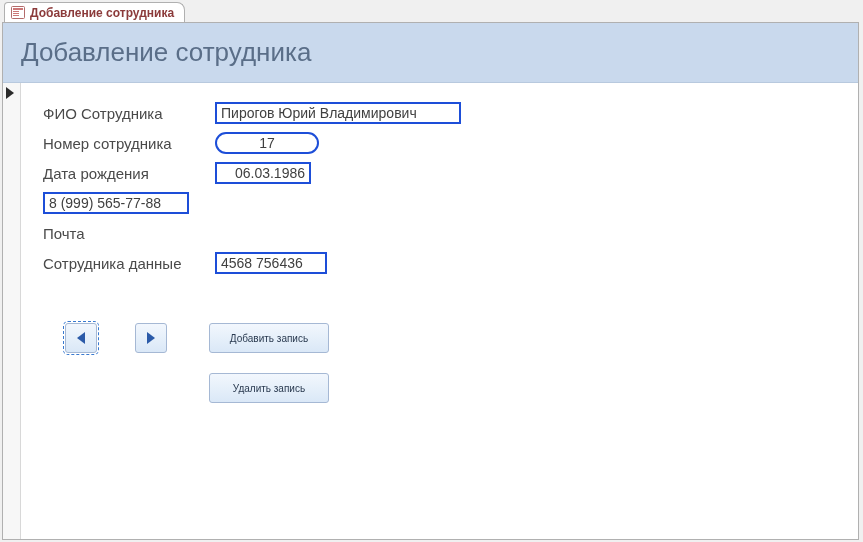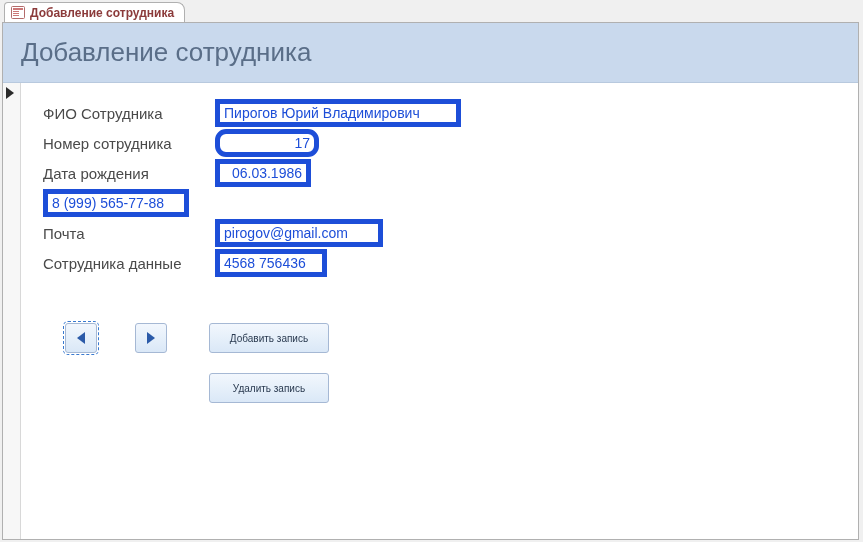--- a/index.html
+++ b/index.html
@@ -88,29 +88,29 @@
     margin-bottom: 6px;
     height: 24px;
   }
   .label {
     width: 172px;
     color: #4a4a4a;
     font-size: 15px;
   }
   .field input {
     height: 22px;
-    border: 5px solid #1d4ed8;
+    border: 2px solid #1d4ed8;
     font-family: inherit;
     font-size: 14px;
     padding: 9px 4px;
     background: #fff;
-    color: #1d4ed8;
+    color: #404040;
   }
   .field input.w-fullname { width: 246px; }
-  .field input.w-num { width: 104px; text-align: right; padding-right: 4px; border-radius: 11px; }
+  .field input.w-num { width: 104px; text-align: center; padding-right: 4px; border-radius: 11px; }
   .field input.w-date { width: 96px; text-align: right; padding-right: 4px; }
   .field input.w-phone { width: 146px; }
   .field input.w-email { width: 168px; }
   .field input.w-passport { width: 112px; }
   .buttons {
     margin-top: 48px;
     margin-left: 22px;
     display: flex;
     gap: 42px;
     align-items: flex-start;
@@ -207,21 +207,20 @@
         <div class="label">Дата рождения</div>
         <div class="field"><input class="w-date" type="text" value="06.03.1986" style=""></div>
       </div>
 
       <div class="row">
         <div class="field"><input class="w-phone" type="text" value="8 (999) 565-77-88" style=""></div>
       </div>
 
       <div class="row">
         <div class="label">Почта</div>
-        <div class="field"><input class="w-email" type="text" value="pirogov@gmail.com" style=""></div>
       </div>
 
       <div class="row">
         <div class="label">Сотрудника данные</div>
         <div class="field"><input class="w-passport" type="text" value="4568 756436" style=""></div>
       </div>
 
       <div class="buttons">
         <div class="nav-pair">
           <button class="nav-btn focused">

